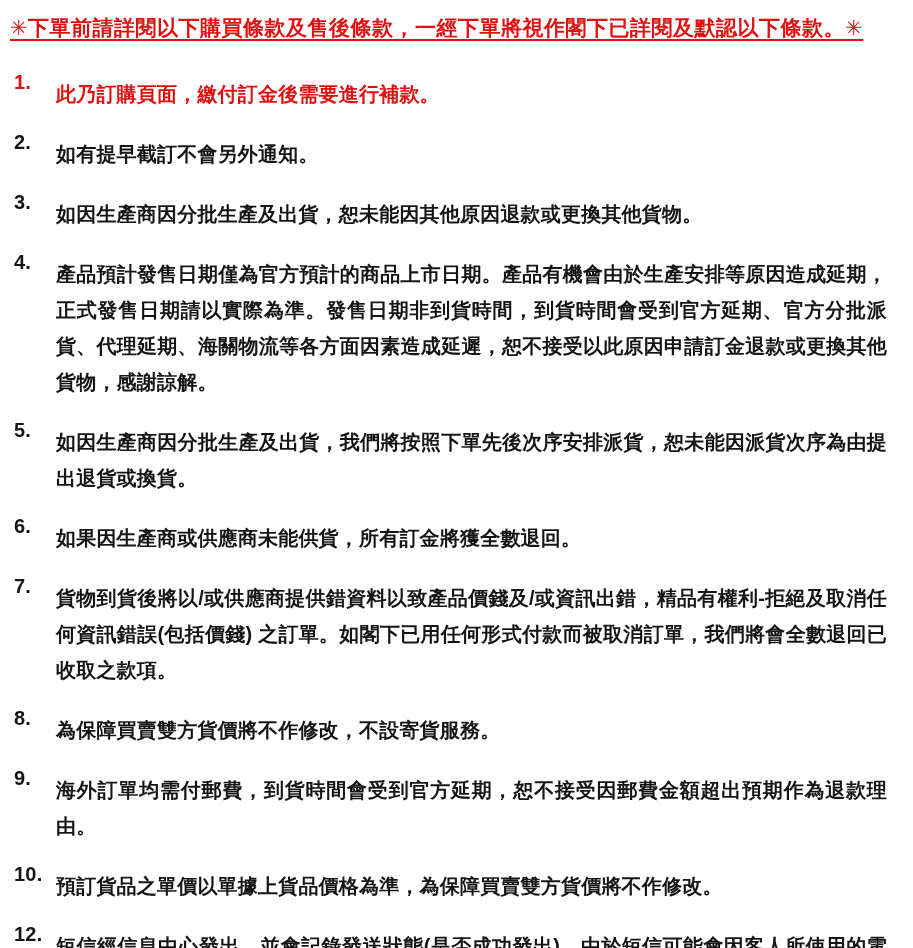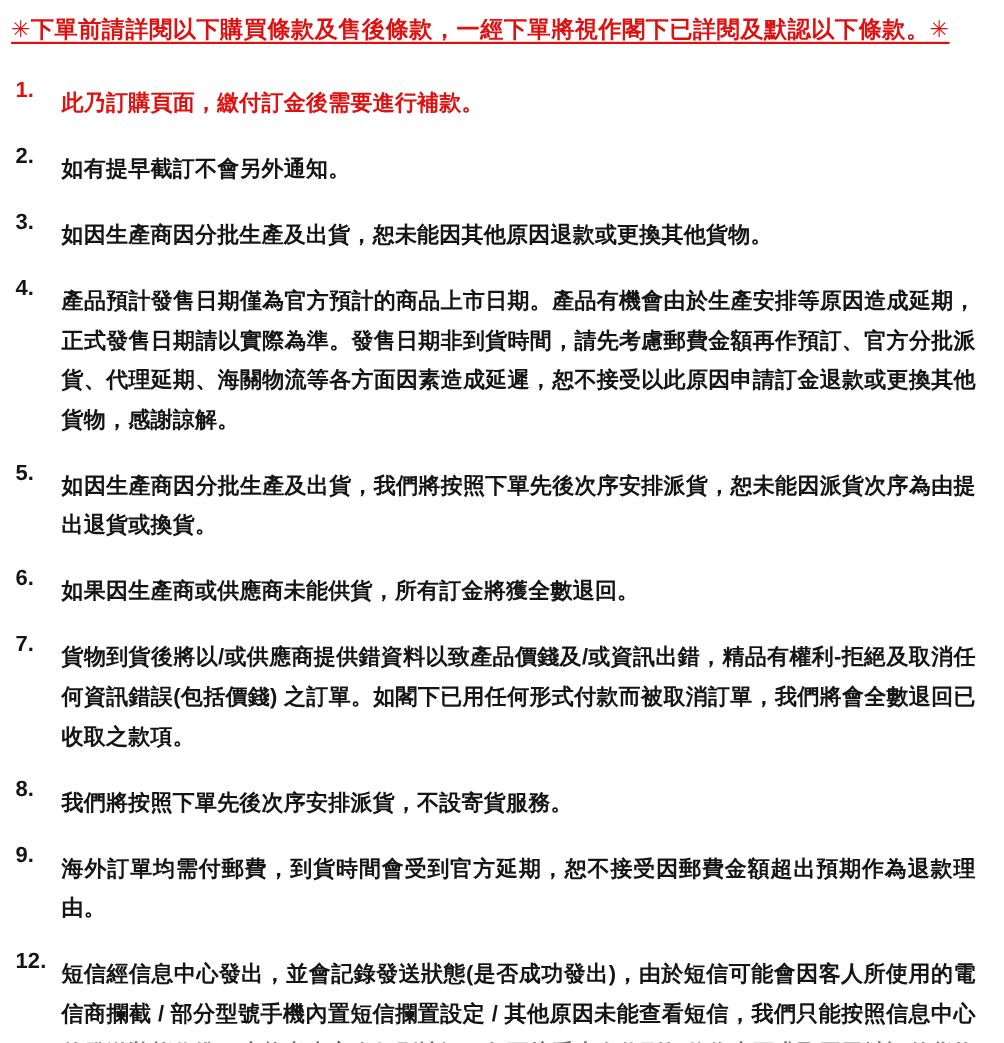--- a/index.html
+++ b/index.html
@@ -81,48 +81,52 @@
       <p class="txt">如有提早截訂不會另外通知。</p>
     </div>
 
     <div class="term-item">
       <span class="num">3.</span>
       <p class="txt">如因生產商因分批生產及出貨，恕未能因其他原因退款或更換其他貨物。</p>
     </div>
 
     <div class="term-item">
       <span class="num">4.</span>
-      <p class="txt">產品預計發售日期僅為官方預計的商品上市日期。產品有機會由於生產安排等原因造成延期，正式發售日期請以實際為準。發售日期非到貨時間，請先考慮郵費金額再作預訂、官方分批派貨、代理延期、海關物流等各方面因素造成延遲，恕不接受以此原因申請訂金退款或更換其他貨物，感謝諒解。</p>
+      <p class="txt">產品預計發售日期僅為官方預計的商品上市日期。產品有機會由於生產安排等原因造成延期，正式發售日期請以實際為準。發售日期非到貨時間，到貨時間會受到官方延期、官方分批派貨、代理延期、海關物流等各方面因素造成延遲，恕不接受以此原因申請訂金退款或更換其他貨物，感謝諒解。</p>
     </div>
 
     <div class="term-item">
       <span class="num">5.</span>
       <p class="txt">如因生產商因分批生產及出貨，我們將按照下單先後次序安排派貨，恕未能因派貨次序為由提出退貨或換貨。</p>
     </div>
 
     <div class="term-item">
       <span class="num">6.</span>
       <p class="txt">如果因生產商或供應商未能供貨，所有訂金將獲全數退回。</p>
     </div>
 
     <div class="term-item">
       <span class="num">7.</span>
       <p class="txt">貨物到貨後將以/或供應商提供錯資料以致產品價錢及/或資訊出錯，精品有權利-拒絕及取消任何資訊錯誤(包括價錢) 之訂單。如閣下已用任何形式付款而被取消訂單，我們將會全數退回已收取之款項。</p>
     </div>
 
     <div class="term-item">
       <span class="num">8.</span>
-      <p class="txt">我們將按照下單先後次序安排派貨，不設寄貨服務。</p>
+      <p class="txt">為保障買賣雙方貨價將不作修改，不設寄貨服務。</p>
     </div>
 
     <div class="term-item">
       <span class="num">9.</span>
       <p class="txt">海外訂單均需付郵費，到貨時間會受到官方延期，恕不接受因郵費金額超出預期作為退款理由。</p>
     </div>
 
+    <div class="term-item">
+      <span class="num">10.</span>
+      <p class="txt">預訂貨品之單價以單據上貨品價格為準，為保障買賣雙方貨價將不作修改。</p>
+    </div>
 
 
     <div class="term-item">
       <span class="num">12.</span>
       <p class="txt">短信經信息中心發出，並會記錄發送狀態(是否成功發出)，由於短信可能會因客人所使用的電信商攔截 / 部分型號手機內置短信攔置設定 / 其他原因未能查看短信，我們只能按照信息中心的發送狀態作準，未能考慮客人個別情況，恕不接受未有收到短信為由要求取回已撻訂的貨物或訂金。</p>
     </div>
 
   </div>
 </div>
 

